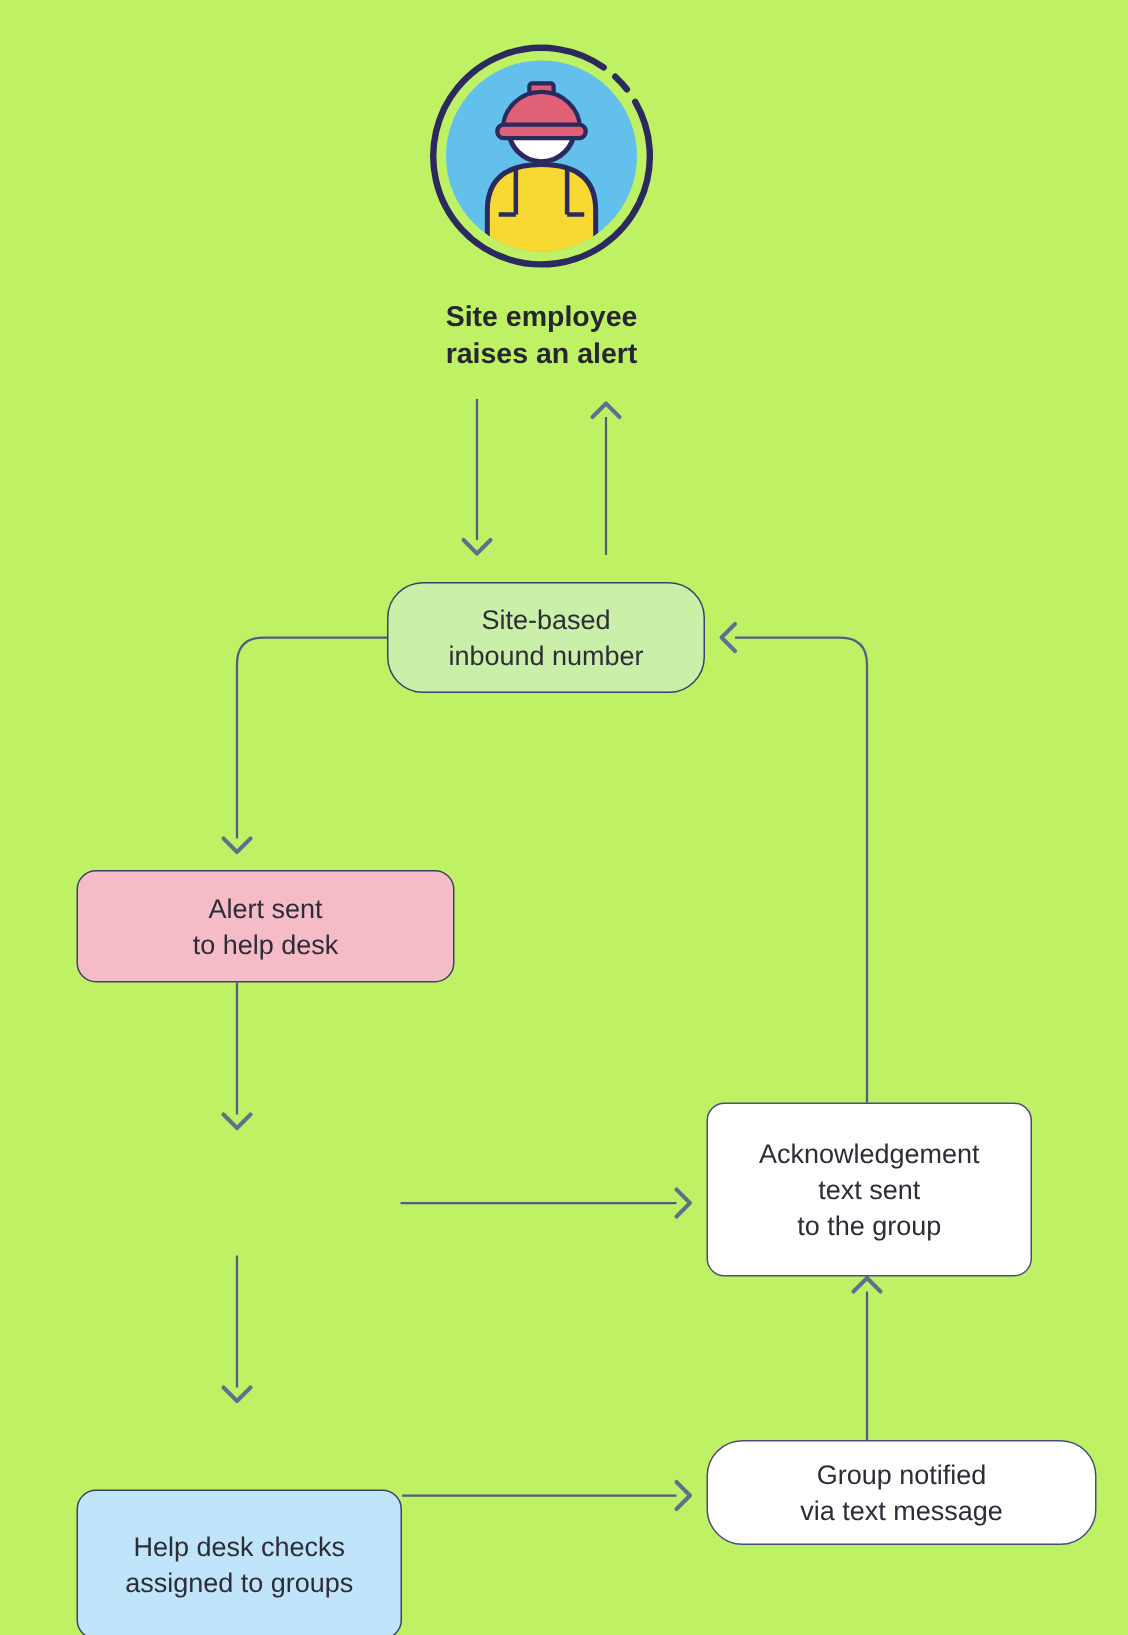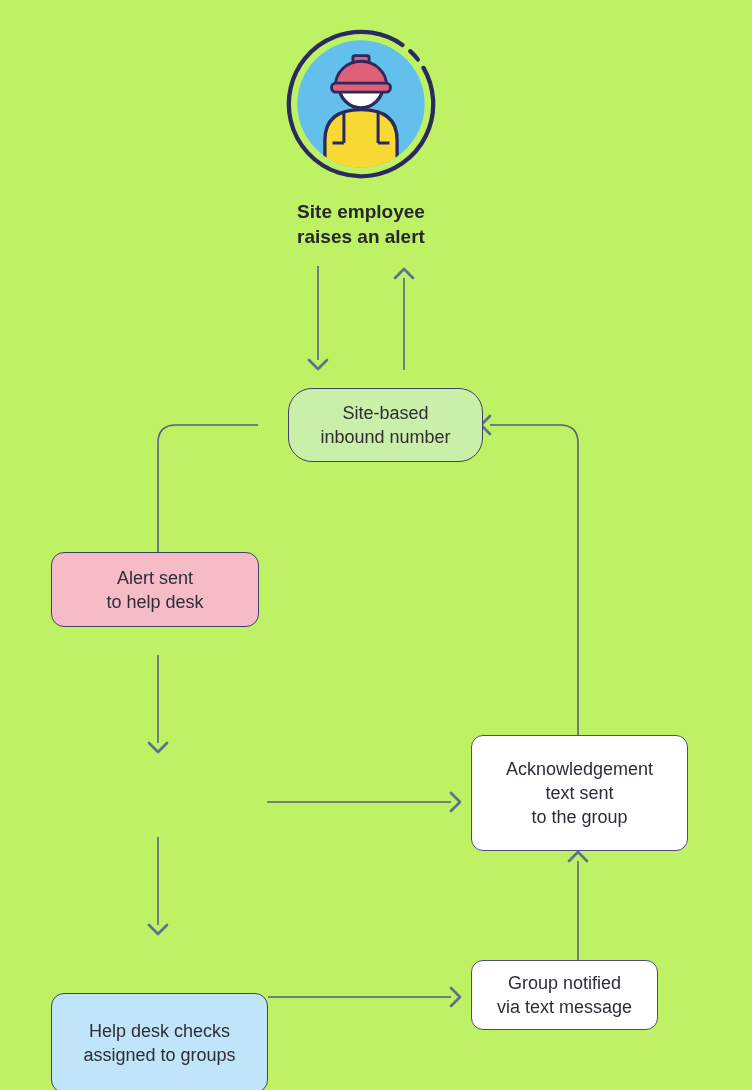--- a/index.html
+++ b/index.html
@@ -9,26 +9,26 @@
   }
   .connectors{position:absolute;left:0;top:0;width:752px;height:1090px;}
   .edge{stroke:#565b84;stroke-width:1.5;fill:none;}
   .head{stroke:#5d718c;stroke-width:2.7;fill:none;stroke-linecap:round;stroke-linejoin:round;}
   .node{
     position:absolute;display:flex;align-items:center;justify-content:center;
     text-align:center;color:#2d2d38;font-size:18px;line-height:24px;
     border:1.5px solid #3e4169;box-sizing:border-box;
   }
   .node span{white-space:pre-line;}
-  .n-inbound{left:258px;top:388px;width:195px;height:74px;border-radius:24px;background:#c9efa8;margin-left:30px;}
-  .n-alert{left:51px;top:552px;width:208px;height:75px;border-radius:13px;background:#f5bbc7;}
+  .n-inbound{left:258px;top:388px;width:212px;height:74px;border-radius:24px;background:#c9efa8;}
+  .n-alert{left:51px;top:580px;width:252px;height:75px;border-radius:13px;background:#f5bbc7;}
   .n-logged{left:51px;top:765px;width:216px;height:72px;border-radius:13px;background:#faf3b1;border-color:#55556e;}
   .n-helpdesk{left:51px;top:945px;width:217px;height:100px;border-radius:13px;background:#c0e4f9;margin-top:48px;}
   .n-ack{left:471px;top:735px;width:217px;height:116px;border-radius:12px;background:#ffffff;border-color:#4c4c7e;border-width:1.4px;}
-  .n-group{left:471px;top:960px;width:187px;height:70px;border-radius:12px;background:#ffffff;border-color:#4c4c7e;border-width:1.4px;}
+  .n-group{left:471px;top:960px;width:260px;height:70px;border-radius:24px;background:#ffffff;border-color:#4c4c7e;border-width:1.4px;}
   .actor{position:absolute;left:285px;top:28px;width:152px;height:152px;}
   .caption{
     position:absolute;left:236px;top:199px;width:250px;text-align:center;
     font-size:19px;font-weight:bold;color:#26262e;line-height:25px;white-space:pre-line;
   }
 </style>
 </head>
 <body>
 
 <div class="canvas">

